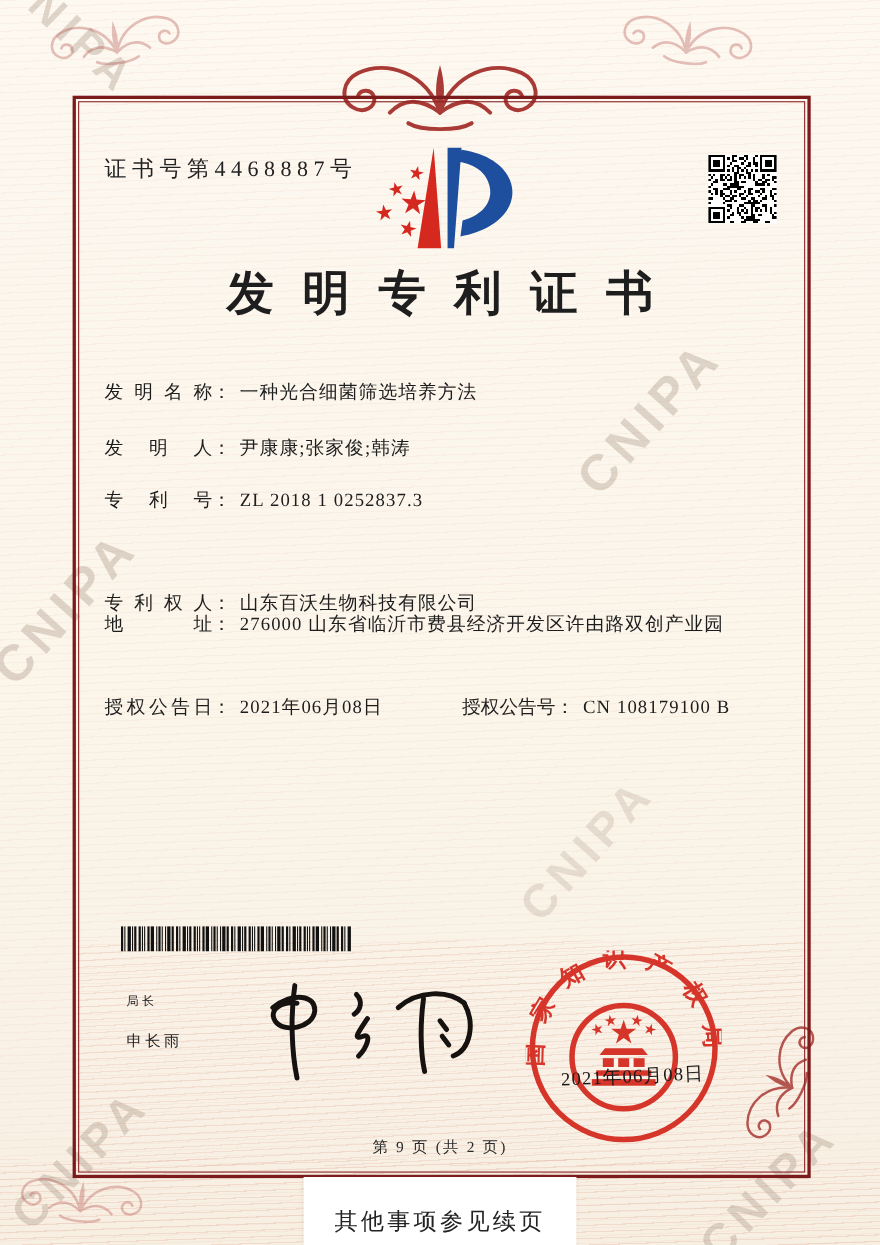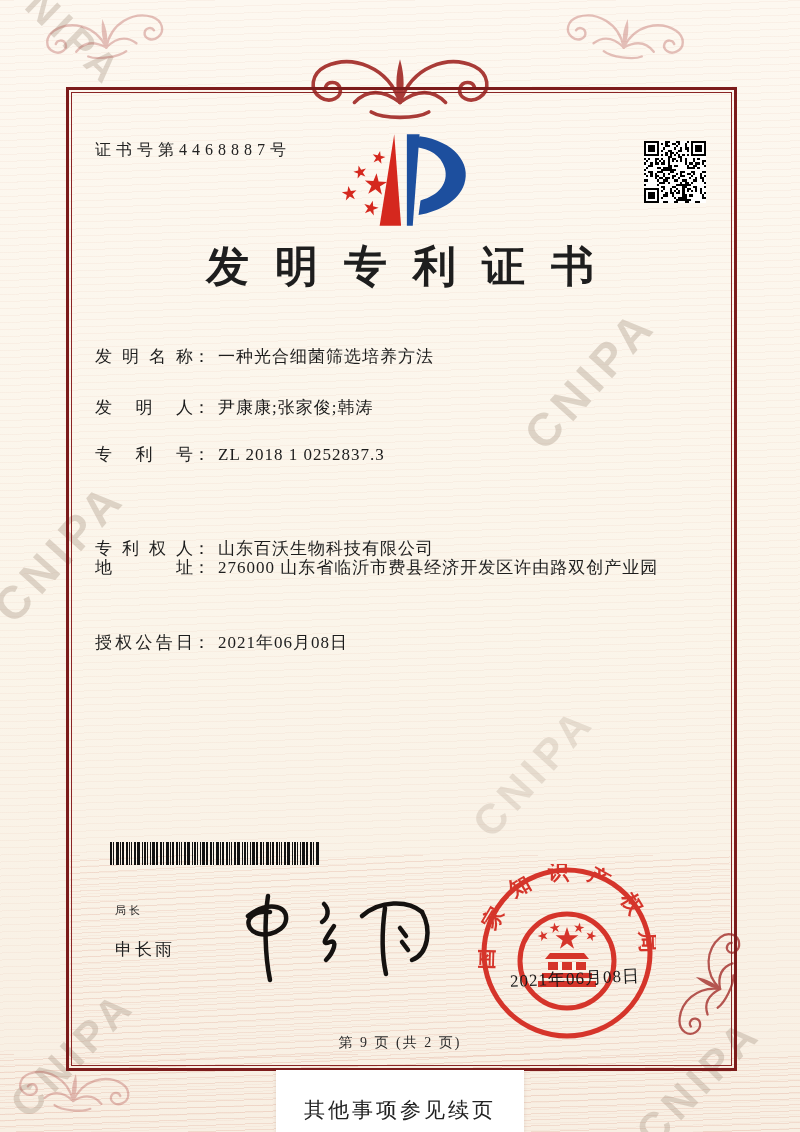--- a/index.html
+++ b/index.html
@@ -15,40 +15,40 @@
   .wave-bottom{left:0;top:1054px;width:800px;height:78px;
     background:repeating-linear-gradient(178deg,rgba(222,160,140,0.26) 0 1px,transparent 1px 6px);}
   
   .wm{position:absolute;font-family:"Liberation Sans","DejaVu Sans",sans-serif;
       font-weight:bold;color:rgba(178,163,146,0.42);letter-spacing:6px;pointer-events:none;}
   
   .frame{position:absolute;left:66px;top:87px;width:665px;height:978px;
          border:3px solid #7c1b1b;}
   .frame-inner{position:absolute;left:2px;top:2px;right:2px;bottom:2px;border:1px solid #8a2424;}
   
-  .cert-no{position:absolute;left:95px;top:140px;font-size:16px;letter-spacing:5px;color:#222;}
+  .cert-no{position:absolute;left:95px;top:140px;font-size:20px;letter-spacing:5px;color:#222;}
   .logo{position:absolute;left:330px;top:124px;width:146px;height:112px;}
   .qr{position:absolute;left:644px;top:141px;width:62px;height:62px;background:#fff;}
   .title{position:absolute;left:0;top:238px;width:800px;text-align:center;}
   .title span{font-size:43px;font-weight:700;color:#1e1e1e;letter-spacing:26px;margin-right:-26px;}
   
   .frow{position:absolute;left:95px;width:620px;font-size:17px;color:#1d1d1d;white-space:nowrap;}
   .flabel{display:inline-block;width:98px;text-align:justify;text-align-last:justify;vertical-align:bottom;}
   .fcolon{display:inline-block;margin-right:8px;}
   .fvalue{letter-spacing:1px;}
   .fcell-right{position:absolute;left:325px;top:0;}
   
   .body-text{position:absolute;left:93px;top:654px;width:620px;}
   .body-text p{margin:0;font-size:17px;line-height:37px;color:#201c18;
                text-indent:2em;text-align:justify;}
   
   .barcode{position:absolute;left:110px;top:842px;width:212px;height:23px;}
   
   .sig-title{position:absolute;left:115px;top:903px;font-size:11px;letter-spacing:3px;color:#222;}
-  .sig-name{position:absolute;left:115px;top:938px;font-size:17px;letter-spacing:3px;color:#222;}
+  .sig-name{position:absolute;left:115px;top:938px;font-size:14px;letter-spacing:3px;color:#222;}
   .sig-svg{position:absolute;left:222px;top:882px;width:220px;height:108px;}
   
   .seal{position:absolute;left:478px;top:864px;width:178px;height:178px;}
   .seal-date{position:absolute;left:486px;top:967px;width:178px;text-align:center;
              font-size:17px;letter-spacing:1px;color:#181818;transform:rotate(-2.5deg);}
   
   .page-info{position:absolute;left:0;top:1034px;width:800px;text-align:center;
              font-size:14px;letter-spacing:2px;color:#2a2a2a;}
   .note-box{position:absolute;left:50%;top:1070px;transform:translateX(-50%);
             background:#ffffff;padding:26px 28px;font-size:21px;letter-spacing:3px;color:#222;
@@ -402,20 +402,23 @@
   <div class="frow" style="top:537px;">
     <span class="flabel">专利权人</span><span class="fcolon">：</span><span class="fvalue">山东百沃生物科技有限公司</span>
   </div>
   <div class="frow" style="top:556px;">
     <span class="flabel">地址</span><span class="fcolon">：</span><span class="fvalue">276000 山东省临沂市费县经济开发区许由路双创产业园</span>
   </div>
   <div class="frow" style="top:631px;">
     <span>
       <span class="flabel">授权公告日</span><span class="fcolon">：</span><span class="fvalue">2021年06月08日</span>
     </span>
+    <span class="fcell-right">
+      <span>授权公告号</span><span class="fcolon">：</span><span class="fvalue">CN 108179100 B</span>
+    </span>
   </div>
 
 
   <svg class="barcode" id="barcode-svg" viewBox="0 0 212 23" preserveAspectRatio="none">
       <rect x="0" y="0" width="2" height="23" fill="#111"></rect>
       <rect x="3" y="0" width="1" height="23" fill="#111"></rect>
       <rect x="6" y="0" width="3" height="23" fill="#111"></rect>
       <rect x="10" y="0" width="1" height="23" fill="#111"></rect>
       <rect x="12" y="0" width="2" height="23" fill="#111"></rect>
       <rect x="16" y="0" width="2" height="23" fill="#111"></rect>

